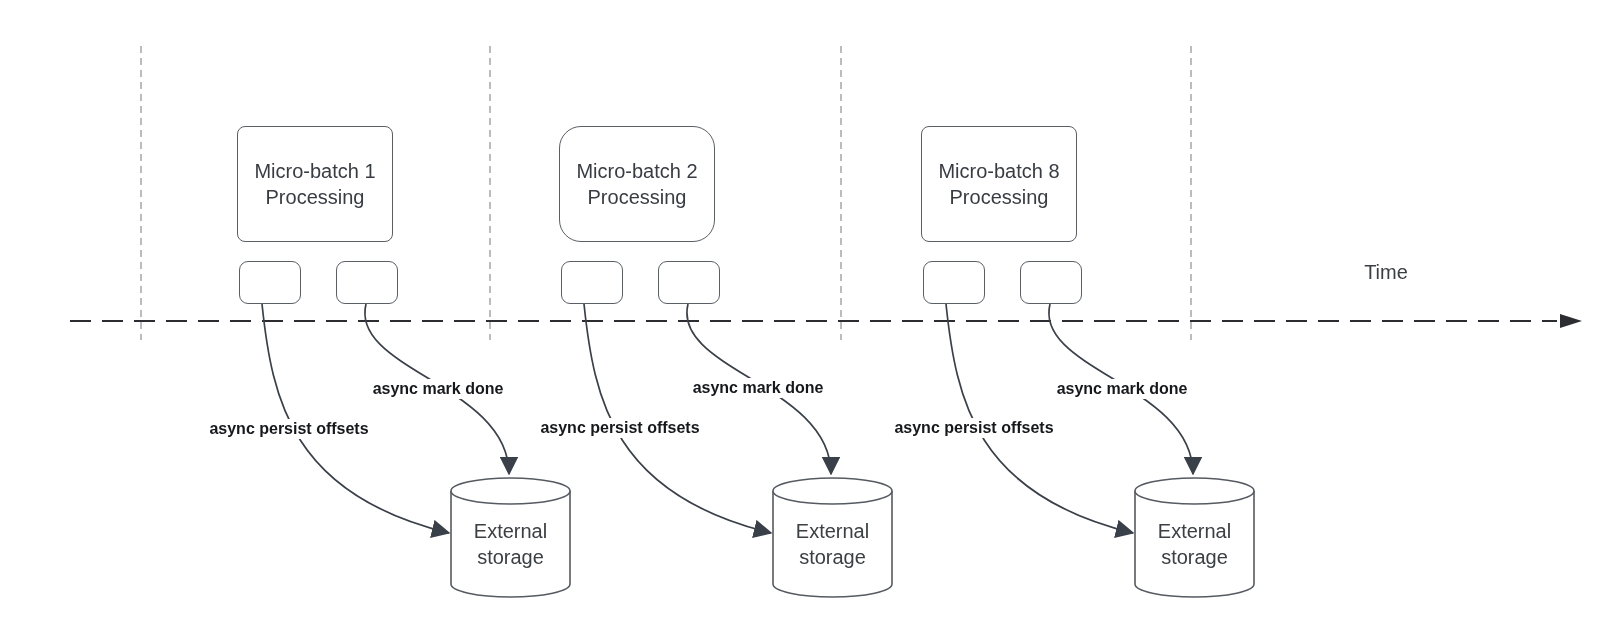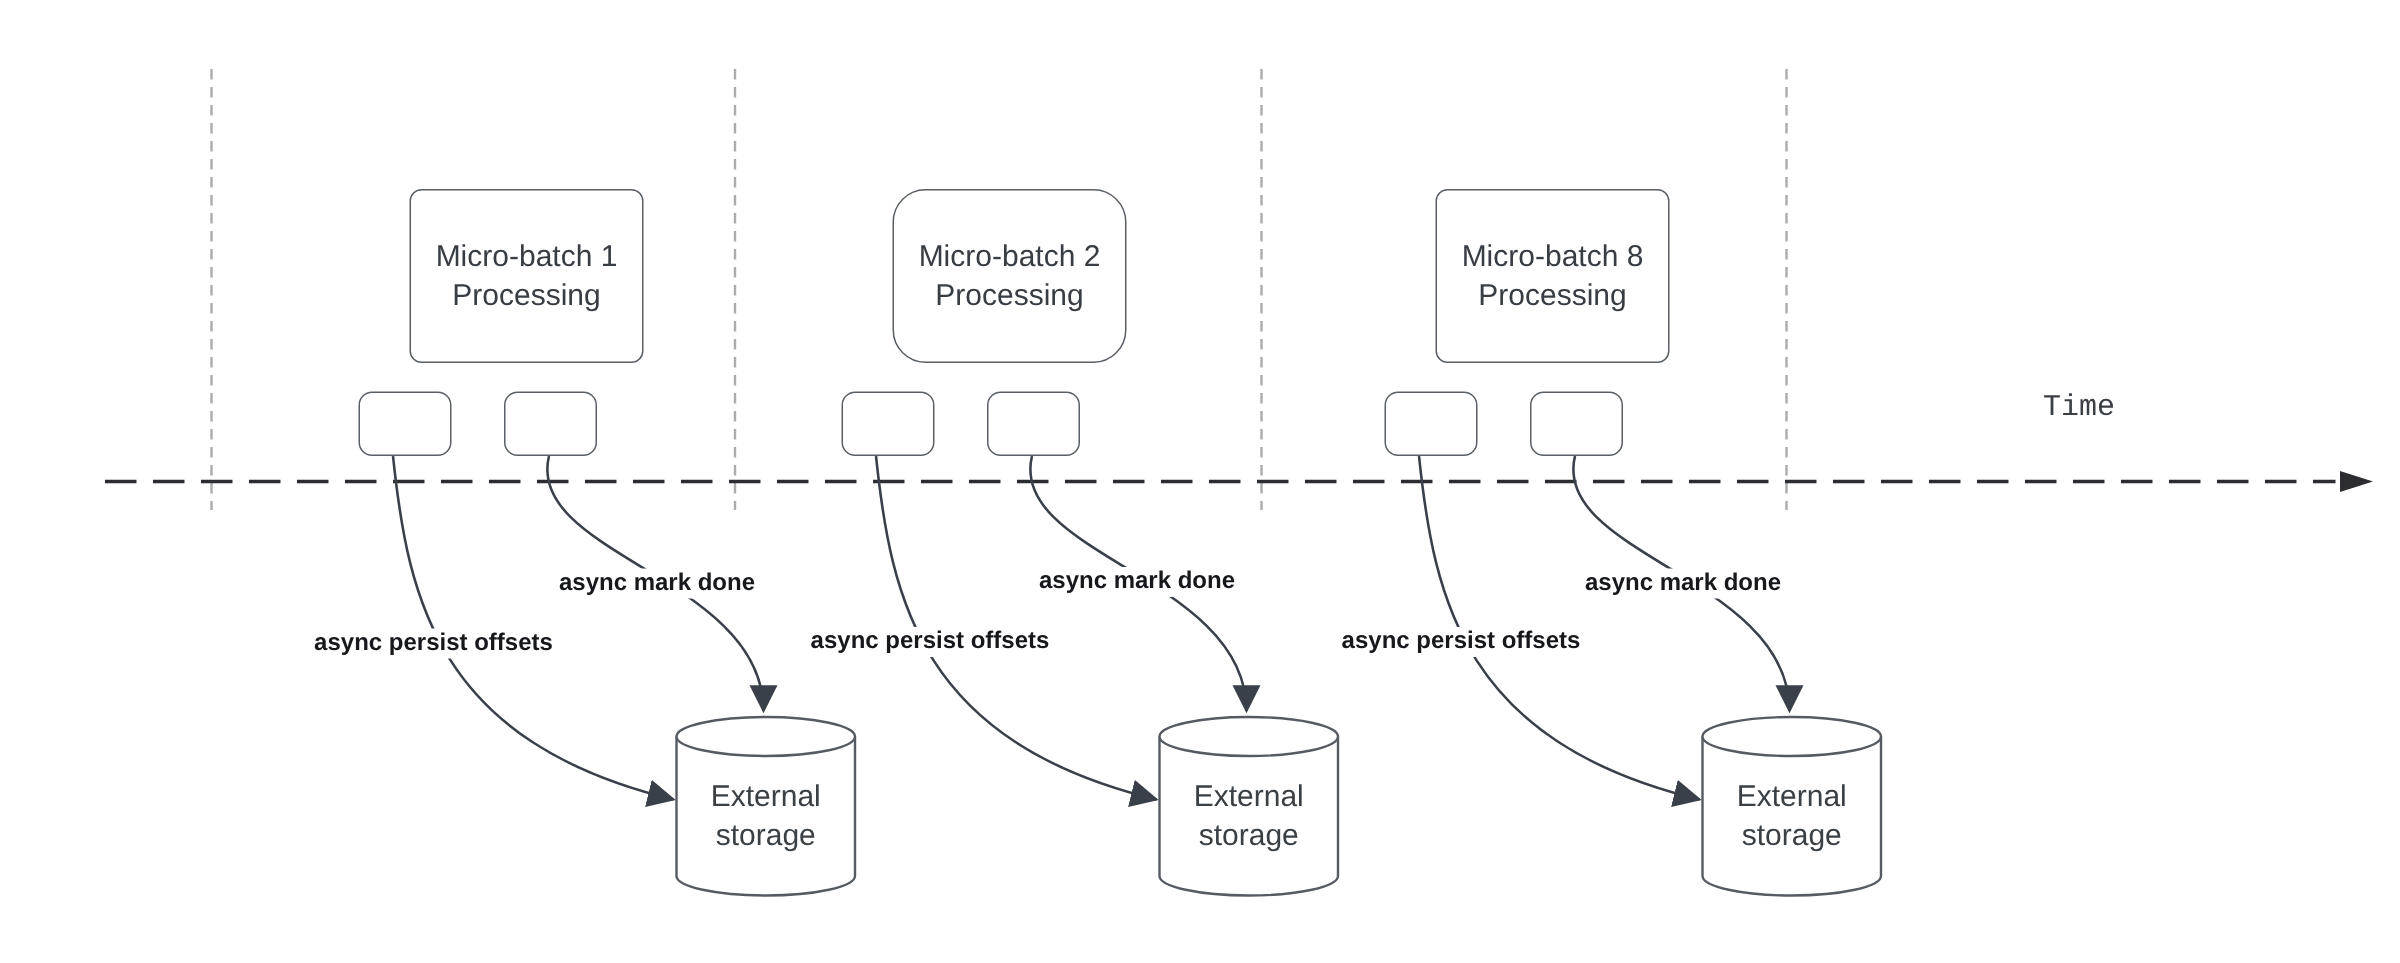--- a/index.html
+++ b/index.html
@@ -33,21 +33,20 @@
     height: 116px;
     border-radius: 8px;
     display: flex;
     align-items: center;
     justify-content: center;
     text-align: center;
     font-size: 20px;
     line-height: 26px;
     color: #383d44;
     white-space: pre-line;
-    margin-left: 36px;
   }
   .task-box {
     top: 261px;
     height: 43px;
     width: 62px;
   }
   .arrow-label {
     position: absolute;
     transform: translate(-50%, -50%);
     background: #ffffff;
@@ -71,21 +70,20 @@
     color: #3b4045;
     white-space: pre-line;
   }
   .time-label {
     position: absolute;
     left: 1386px;
     top: 272px;
     transform: translate(-50%, -50%);
     font-size: 20px;
     color: #3a3f45;
-    font-family: Liberation Mono, monospace;
   }
 </style>
 </head>
 <body>
 
 <div class="canvas">
 
   <svg class="artwork" width="1600" height="642" viewBox="0 0 1600 642">
     <defs>
       <marker id="arrowhead" viewBox="0 0 10 10" refX="9.2" refY="5" markerWidth="11" markerHeight="11" orient="auto-start-reverse">

